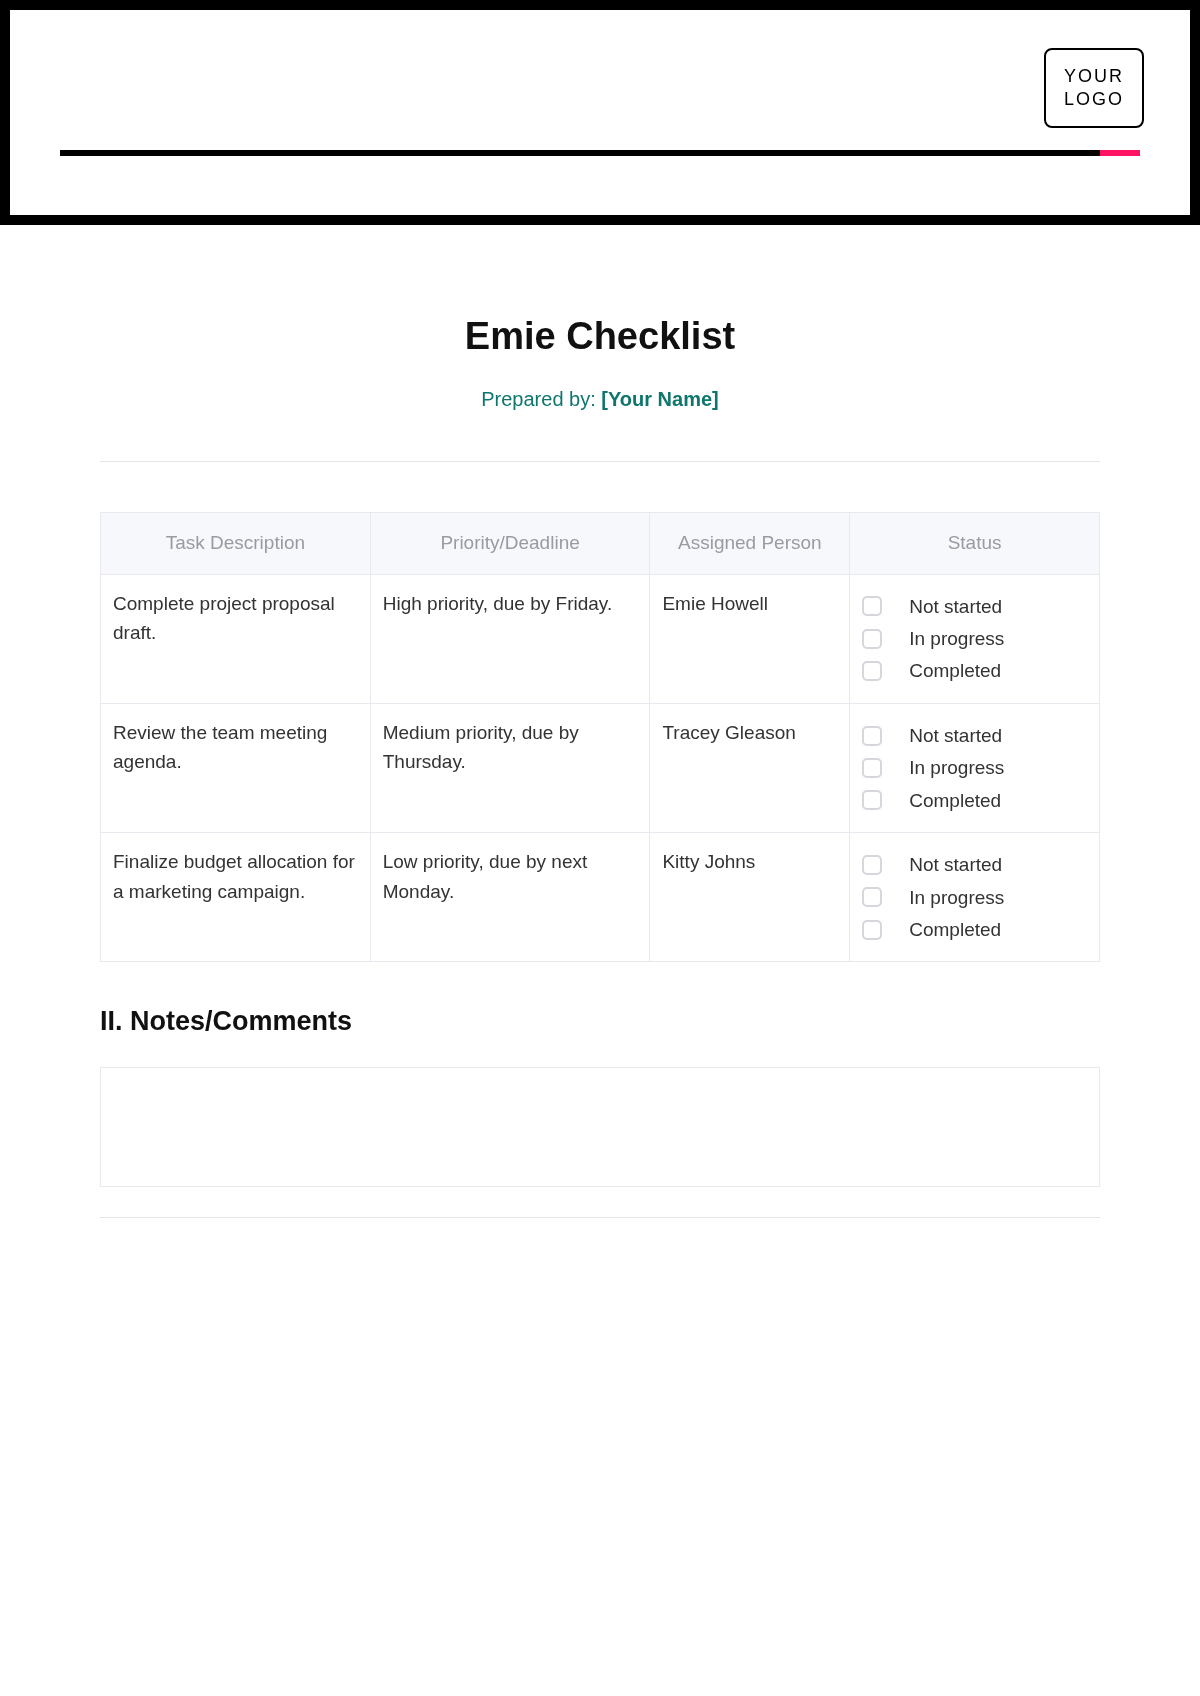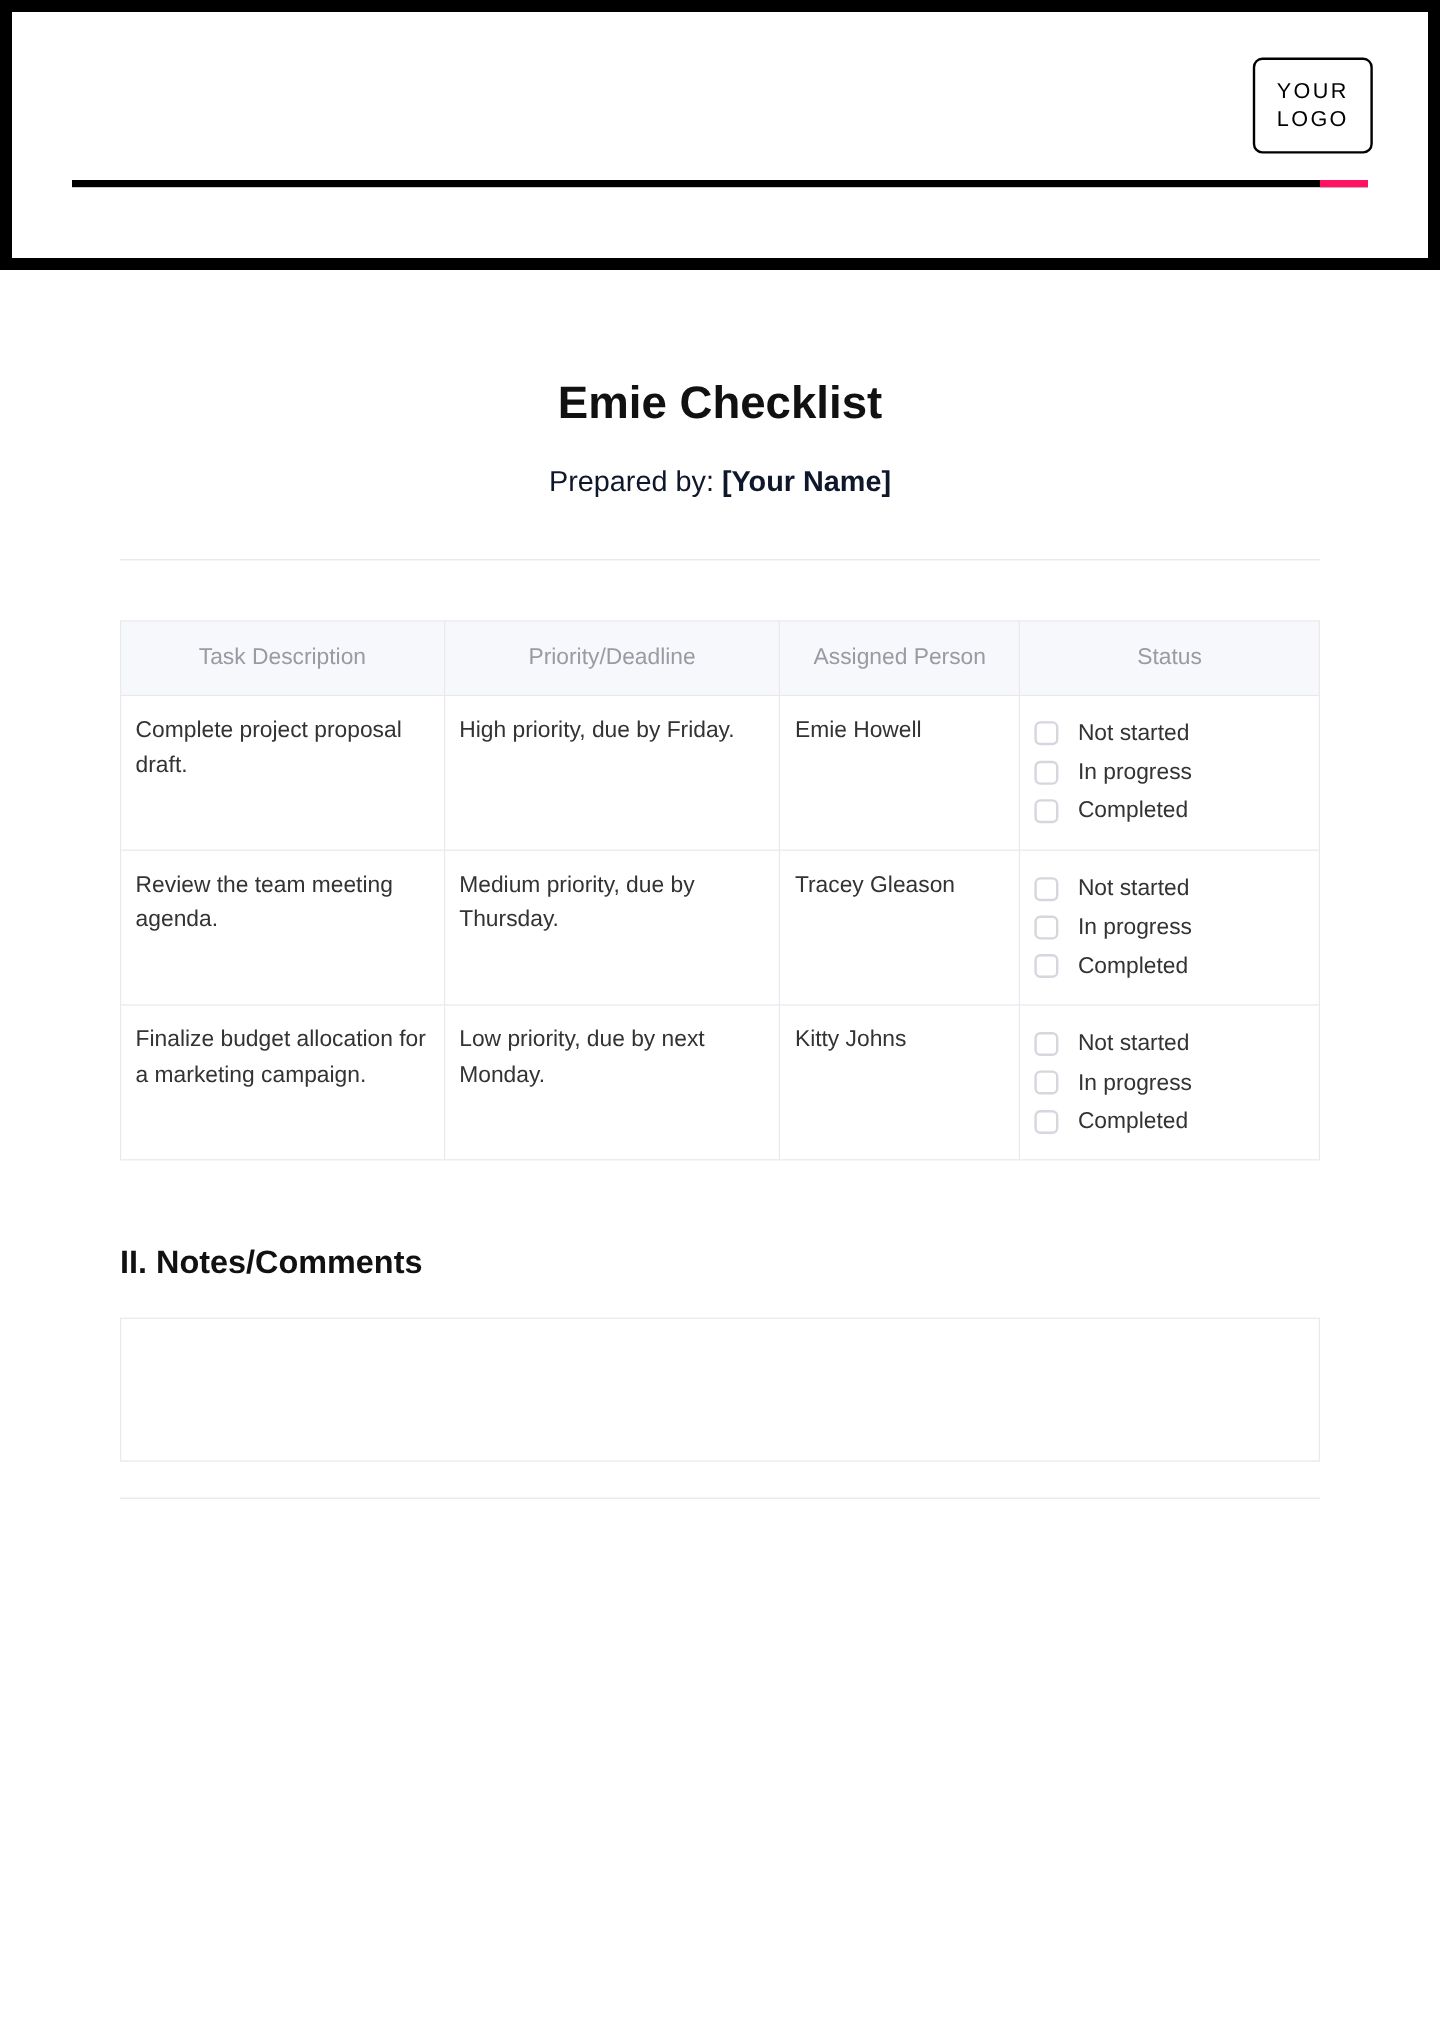--- a/index.html
+++ b/index.html
@@ -63,42 +63,42 @@
   }
   .page-title {
     text-align: center;
     font-size: 38px;
     font-weight: 700;
     color: #111;
     margin-bottom: 30px;
   }
   .prepared-line {
     text-align: center;
-    font-size: 24px;
-    color: #0f172a;
+    font-size: 20px;
+    color: #0f766e;
     margin-bottom: 50px;
   }
   .prepared-line strong { font-weight: 700; }
   .thin-rule {
     border: none;
     border-top: 1px solid #e5e5e5;
     margin: 8px 0 50px 0;
   }
   .section-heading {
     font-size: 27px;
     font-weight: 700;
     color: #111;
     margin-bottom: 30px;
   }
   table.task-table {
     width: 100%;
     border-collapse: collapse;
     font-size: 19px;
     color: #333;
-    margin-bottom: 70px;
+    margin-bottom: 44px;
   }
   table.task-table th {
     background: #f7f8fc;
     color: #9a9aa3;
     font-weight: 400;
     text-align: center;
     padding: 16px 10px;
     border: 1px solid #e8e8ee;
     vertical-align: middle;
     line-height: 1.5;
@@ -106,21 +106,21 @@
   table.task-table td {
     border: 1px solid #e8e8ee;
     padding: 14px 12px;
     vertical-align: top;
     line-height: 1.55;
   }
   .status-cell { padding-left: 10px; }
   .status-row {
     display: flex;
     align-items: center;
-    gap: 16px;
+    gap: 27px;
     margin: 3px 0;
   }
   .checkbox {
     width: 20px;
     height: 20px;
     border: 2px solid #d6d6dd;
     border-radius: 5px;
     flex-shrink: 0;
   }
   .notes-box {

